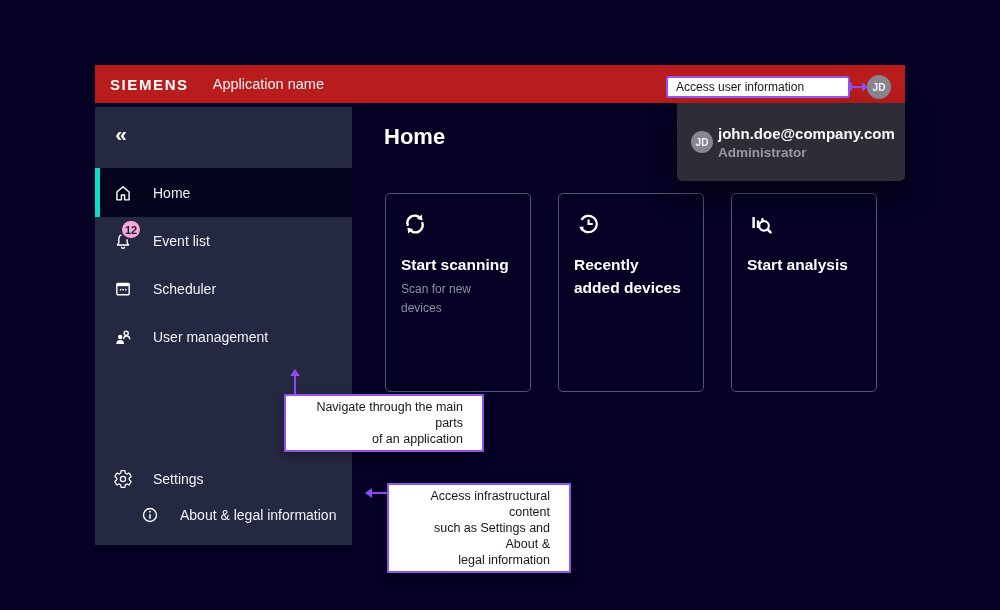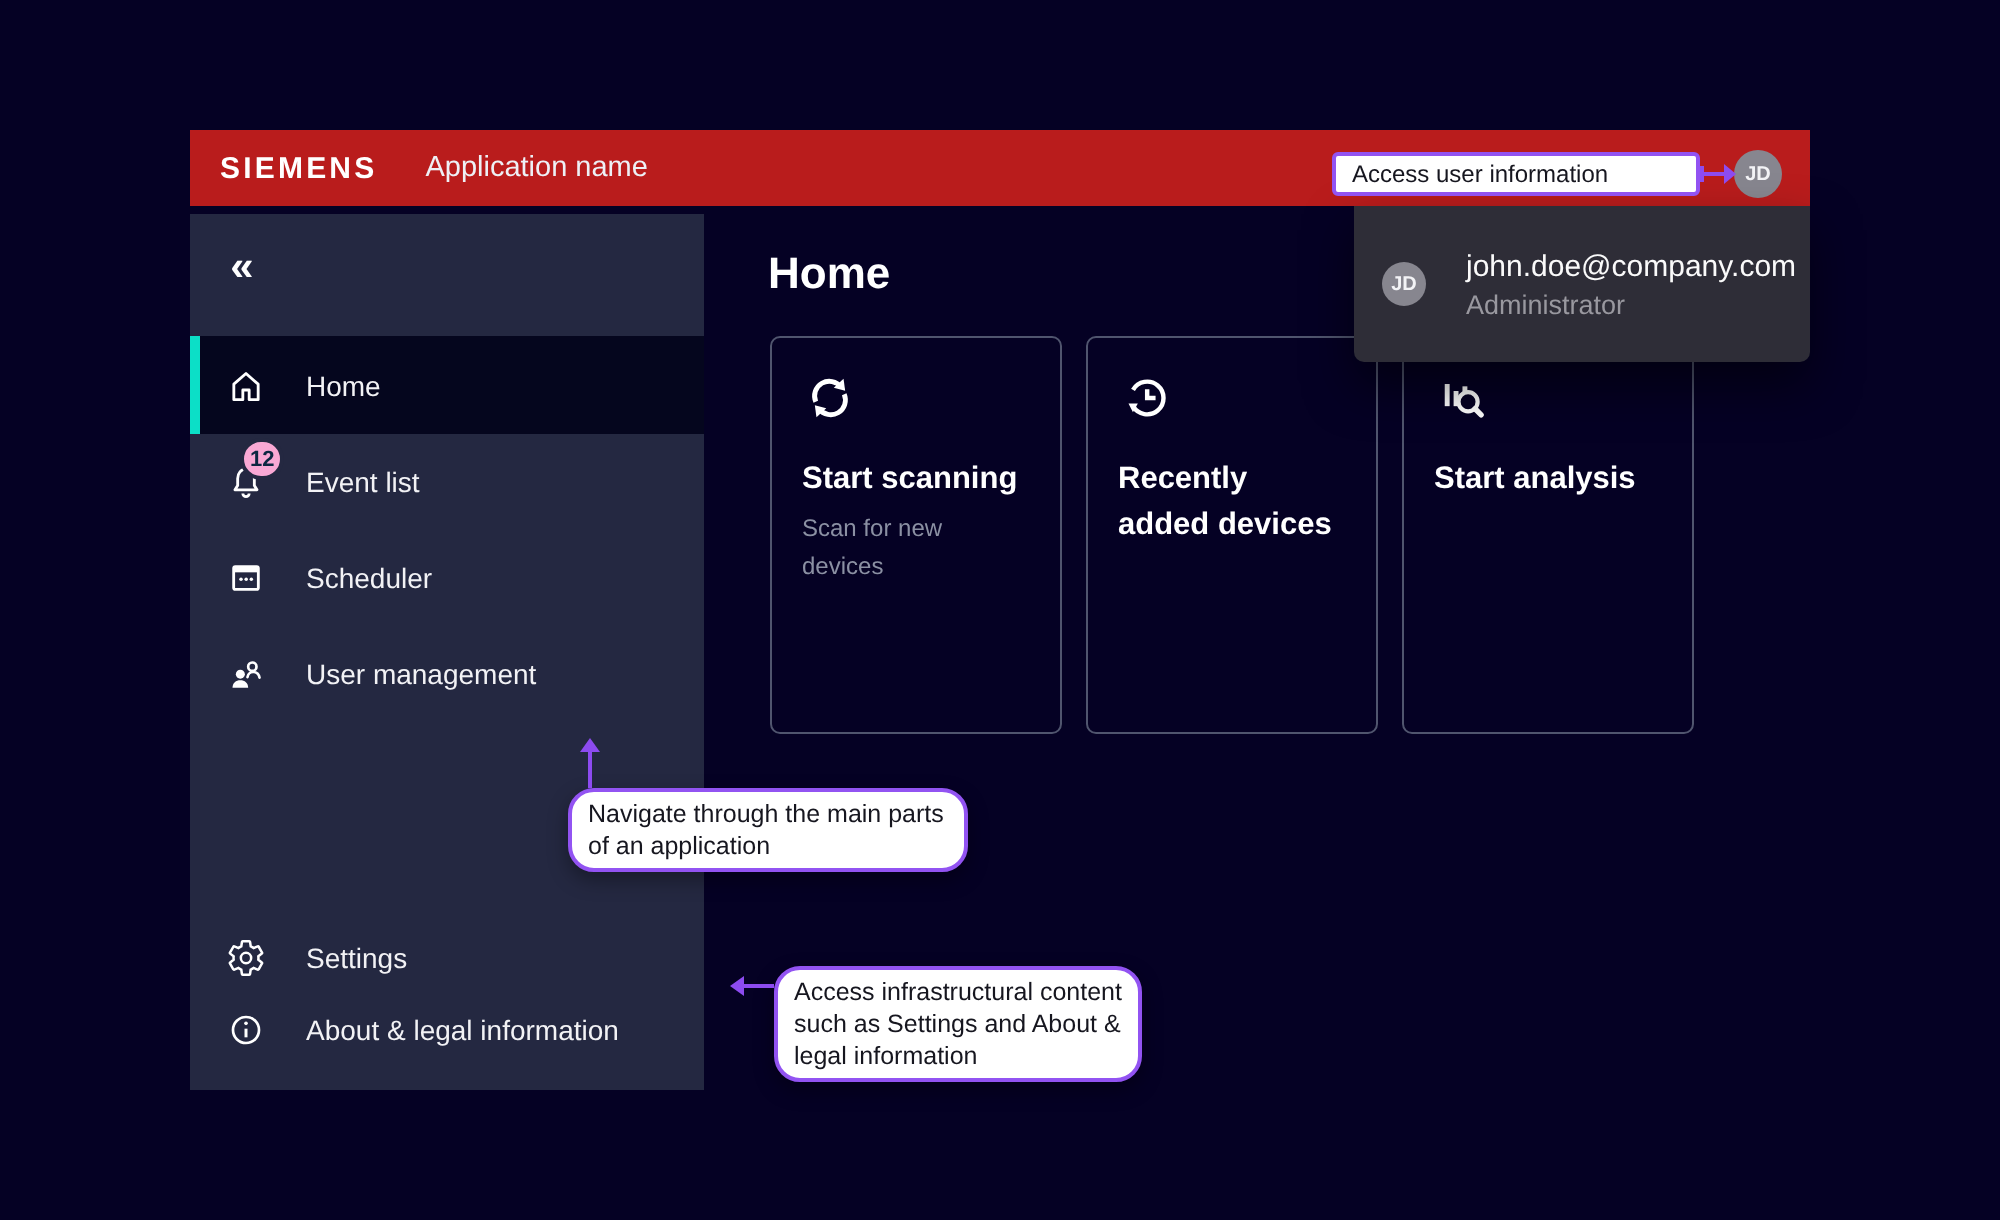--- a/index.html
+++ b/index.html
@@ -25,44 +25,44 @@
   .active-bar{position:absolute;left:0;top:0;width:5px;height:100%;background:#0cdfc7;}
   .nav-icon{width:20px;height:20px;margin-left:18px;flex:none;display:flex;}
   .nav-item.active .nav-icon{margin-left:18px;}
   .nav-label{margin-left:20px;white-space:nowrap;}
   .badge{position:absolute;left:25px;top:2px;min-width:22px;height:21px;padding:0 3px;
           border-radius:11px;background:#f9a8d4;color:#0d2741;font-size:11px;font-weight:bold;
           display:flex;align-items:center;justify-content:center;border:2px solid #242841;box-sizing:border-box;}
 
   
   .main-title{position:absolute;left:384px;top:124px;font-size:22px;font-weight:bold;color:#fff;z-index:1;}
-  .cards{position:absolute;left:385px;top:168px;display:flex;gap:12px;z-index:1;}
+  .cards{position:absolute;left:385px;top:193px;display:flex;gap:27px;z-index:1;}
   .card{width:146px;height:199px;box-sizing:border-box;border:1px solid #50556e;border-radius:5px;
           padding:16px 15px;color:#fff;cursor:pointer;}
   .card-icon{height:28px;}
   .card-title{margin-top:15px;font-size:15.5px;font-weight:bold;line-height:1.5;}
   .card-sub{margin-top:4px;font-size:12px;line-height:1.6;color:#8b90a3;}
 
   
   .user-menu{position:absolute;left:677px;top:103px;width:228px;height:78px;background:#2e2d37;
           border-radius:0 0 5px 5px;display:flex;align-items:center;z-index:5;
           box-shadow:0 12px 24px rgba(0,0,0,.5);cursor:pointer;}
   .um-avatar{width:22px;height:22px;margin-left:14px;flex:none;border-radius:50%;background:#87868f;
           color:#f3f3f6;font-size:10px;font-weight:bold;display:flex;align-items:center;justify-content:center;}
-  .um-text{margin-left:20px;}
+  .um-text{margin-left:5px;font-weight:bold;}
   .um-email{font-size:15px;color:#fafafa;}
   .um-role{font-size:13.5px;color:#99989f;margin-top:3px;}
 
   
   .tooltip{position:absolute;left:666px;top:76px;width:184px;height:22px;box-sizing:border-box;
           background:#fff;border:2px solid #9253f2;border-radius:3px;font-size:12px;color:#16161f;
           display:flex;align-items:center;padding-left:8px;z-index:6;}
-  .callout{position:absolute;background:#fff;border:2px solid #9253f2;border-radius:13px;color:#16161f;
-          font-size:12.5px;line-height:16px;padding:3px 8px;z-index:6;box-sizing:border-box;
-          box-shadow:0 4px 10px rgba(0,0,0,.35);}
+  .callout{position:absolute;background:#fff;border:2px solid #9253f2;border-radius:1px;color:#16161f;
+          font-size:12.5px;line-height:16px;padding:3px 19px;z-index:6;box-sizing:border-box;
+          box-shadow:0 4px 10px rgba(0,0,0,.35);text-align:right;}
   #callout-nav{left:284px;top:394px;width:200px;}
   #callout-infra{left:387px;top:483px;width:184px;}
   .ann-line{position:absolute;background:#8d4bf0;z-index:6;}
   #arr-user-line{left:850px;top:86px;width:13px;height:2px;}
   #arr-user-tick{left:850px;top:83px;width:2px;height:8px;}
   #arr-user-head{position:absolute;left:862px;top:82px;width:0;height:0;z-index:6;
           border-left:6px solid #8d4bf0;border-top:5px solid transparent;border-bottom:5px solid transparent;}
   #arr-nav-line{left:294px;top:375px;width:2px;height:19px;}
   #arr-nav-head{position:absolute;left:290px;top:369px;width:0;height:0;z-index:6;
           border-bottom:7px solid #8d4bf0;border-left:5px solid transparent;border-right:5px solid transparent;}
@@ -129,21 +129,21 @@
     <div class="nav-item" style="top:354px;height:36px;">
       <span class="nav-icon">
         <svg viewBox="0 0 24 24" width="20" height="20" fill="none" stroke="#fff" stroke-width="1.5">
           <path d="M19.4 13c.04-.33.06-.66.06-1s-.02-.67-.06-1l2.1-1.65a.5.5 0 0 0 .12-.64l-2-3.46a.5.5 0 0 0-.61-.22l-2.49 1a7.3 7.3 0 0 0-1.69-.98l-.38-2.65A.49.49 0 0 0 13.97 2h-3.94a.49.49 0 0 0-.47.41l-.38 2.65c-.61.25-1.17.59-1.69.98l-2.49-1a.5.5 0 0 0-.61.22l-2 3.46a.5.5 0 0 0 .12.64L4.6 11c-.04.33-.07.66-.07 1s.03.67.07 1l-2.1 1.65a.5.5 0 0 0-.12.64l2 3.46c.12.22.39.3.61.22l2.49-1c.52.4 1.08.73 1.69.98l.38 2.65c.03.23.23.41.47.41h3.94c.24 0 .44-.18.47-.41l.38-2.65c.61-.25 1.17-.59 1.69-.98l2.49 1c.22.09.49 0 .61-.22l2-3.46a.5.5 0 0 0-.12-.64L19.4 13z"></path>
           <circle cx="12" cy="12" r="3.1"></circle>
         </svg>
       </span>
       <span class="nav-label">Settings</span>
     </div>
 
-    <div class="nav-item" style="top:390px;height:36px;">
+    <div class="nav-item" style="top:390px;height:36px;padding-left:27px;">
       <span class="nav-icon">
         <svg viewBox="0 0 24 24" width="20" height="20">
           <circle cx="12" cy="12" r="7.8" fill="none" stroke="#fff" stroke-width="1.6"></circle>
           <line x1="12" y1="11.2" x2="12" y2="16.4" stroke="#fff" stroke-width="1.8"></line>
           <circle cx="12" cy="8" r="1.1" fill="#fff"></circle>
         </svg>
       </span>
       <span class="nav-label">About &amp; legal information</span>
     </div>
   </div>

